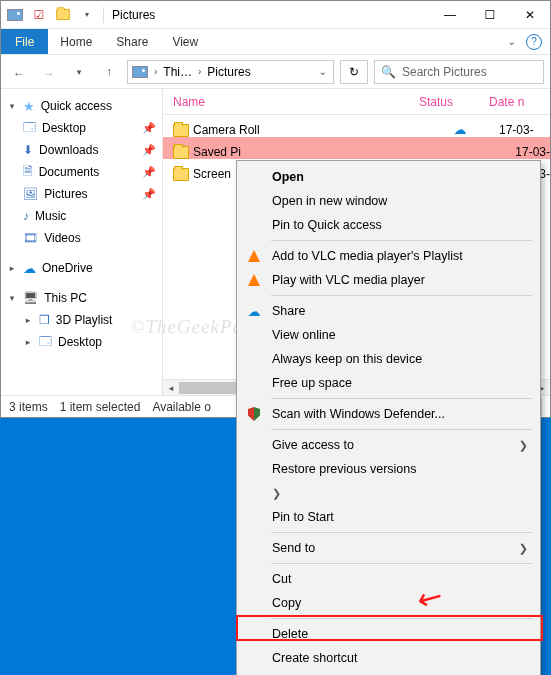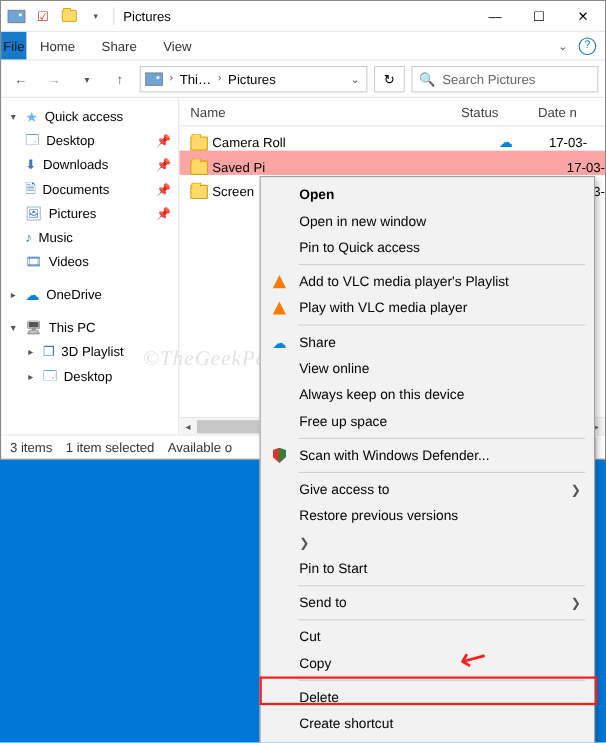--- a/index.html
+++ b/index.html
@@ -37,21 +37,21 @@
   
   .ribbon {
     height: 26px;
     display:flex;
     align-items:center;
     font-size:12px;
     background:#fff;
     border-bottom:1px solid #e5e5e5;
   }
   .ribbon .file-tab {
-    background:#1979ca; color:#0f172a; padding:5px 2px; height:100%; display:flex; align-items:center;
+    background:#1979ca; color:#fef9c3; padding:5px 14px; height:100%; display:flex; align-items:center;
   }
   .ribbon .tab { padding:5px 12px; color:#333;}
   .ribbon .ribspacer { flex:1; }
   .ribbon .ribright { padding-right:8px; display:flex; gap:10px; align-items:center;}
   .help-circle{ width:16px; height:16px; border:1.5px solid #1979ca; border-radius:50%; color:#1979ca; font-size:10px; display:flex; align-items:center; justify-content:center;}
   
   .addressbar {
     height: 34px; display:flex; align-items:center; padding:4px 6px; gap:6px; border-bottom:1px solid #e5e5e5;
   }
   .navbtn { width:24px; height:24px; display:flex; align-items:center; justify-content:center; color:#555; border-radius:2px;}
@@ -72,21 +72,21 @@
     display:flex; align-items:center; height:22px; padding:0 6px; gap:6px;
   }
   .navitem.sub { padding-left:22px; }
   .navitem .caret{ width:10px; color:#555; font-size:9px; text-align:center;}
   .navitem .pin{ margin-left:auto; color:#888; font-size:11px;}
   .star-icon{ color:#6cb6ff; font-size:13px;}
   .cloud-icon{ color:#0a84d9; font-size:13px;}
   .pc-icon{ color:#555; font-size:12px;}
   .mainpane { flex:1; display:flex; flex-direction:column; position:relative; min-width:0;}
   .cols {
-    display:flex; height:26px; border-bottom:1px solid #e5e5e5; padding-left:6px; font-size:12px; color:#404040; align-items:center;
+    display:flex; height:26px; border-bottom:1px solid #e5e5e5; padding-left:6px; font-size:12px; color:#ec4899; align-items:center;
   }
   .col-name{ width:250px; padding-left:4px;}
   .col-status{ width:70px;}
   .col-date{ flex:1;}
   .filelist{ flex:1; overflow:hidden;}
   .filerow {
     display:flex; align-items:flex-end; height:22px; padding-left:10px; font-size:12px;
     gap:4px;
   }
   .filerow.selected { background:#fca5a5; }

